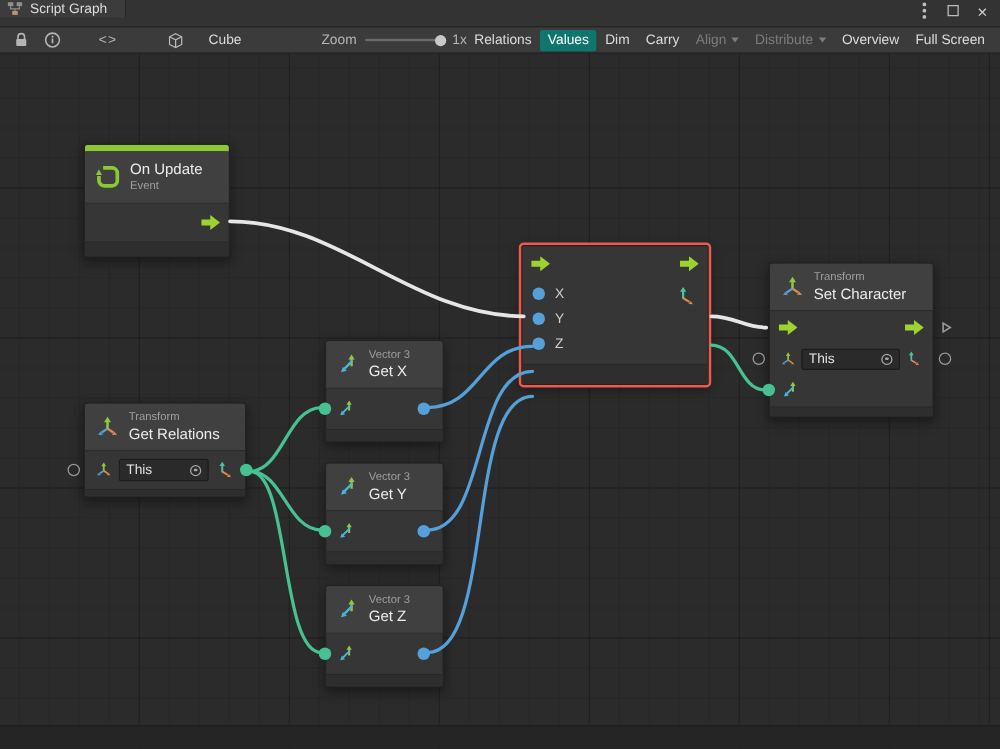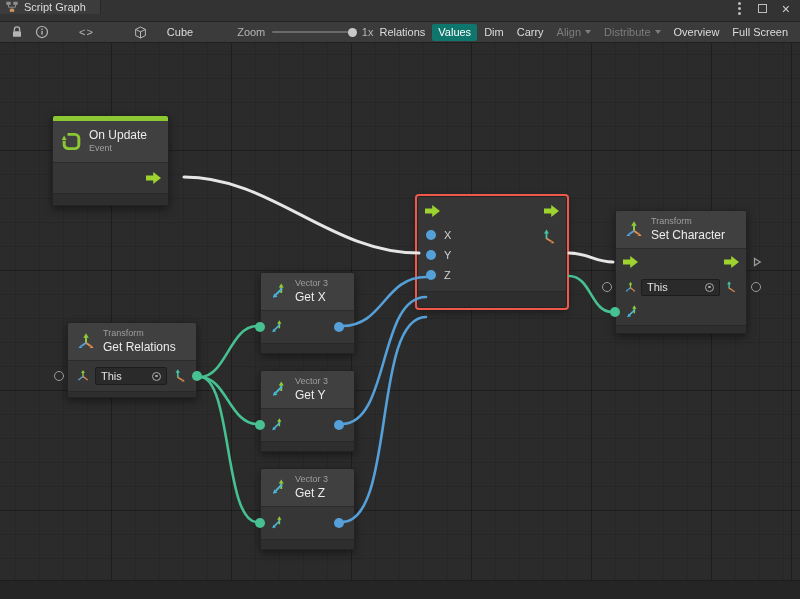--- a/index.html
+++ b/index.html
@@ -149,21 +149,21 @@
         <use href="#sym-lock"></use>
       </svg>
     <svg class="ic" width="14" height="14">
         <use href="#sym-info"></use>
       </svg>
     <span class="code-ic" style="margin-left:30px">&lt;&gt;</span>
     <svg class="ic" width="13" height="13" style="margin-left:40px">
         <use href="#sym-cube"></use>
       </svg>
     <span class="tlabel" style="margin-left:20px">Cube</span>
-    <span class="tlabel dim" style="margin-left:44px">Zoom</span>
+    <span class="tlabel dim" style="margin-left:64px">Zoom</span>
     <span class="slider-track">
         <span class="slider-handle"></span>
       </span>
     <span class="tlabel dim">1x</span>
     <span class="tb-group">
       <span class="tbtn">Relations</span>
       <span class="tbtn active">Values</span>
       <span class="tbtn">Dim</span>
       <span class="tbtn">Carry</span>
       <span class="tbtn disabled">
@@ -176,21 +176,21 @@
         </span>
       <span class="tbtn">Overview</span>
       <span class="tbtn">Full Screen</span>
     </span>
   </div>
 
   <div class="canvas">
     <div class="bottom-strip"></div>
   </div>
 
-  <div class="node" style="left:52px;top:115px;width:117px">
+  <div class="node" style="left:67px;top:115px;width:117px">
     <div class="accent"></div>
     <div class="nhead" style="height:42px">
       <svg class="ic" width="21" height="21">
           <use href="#sym-loop"></use>
         </svg>
       <div>
         <div class="ntitle">On Update</div>
         <div class="ntype">Event</div>
       </div>
     </div>

